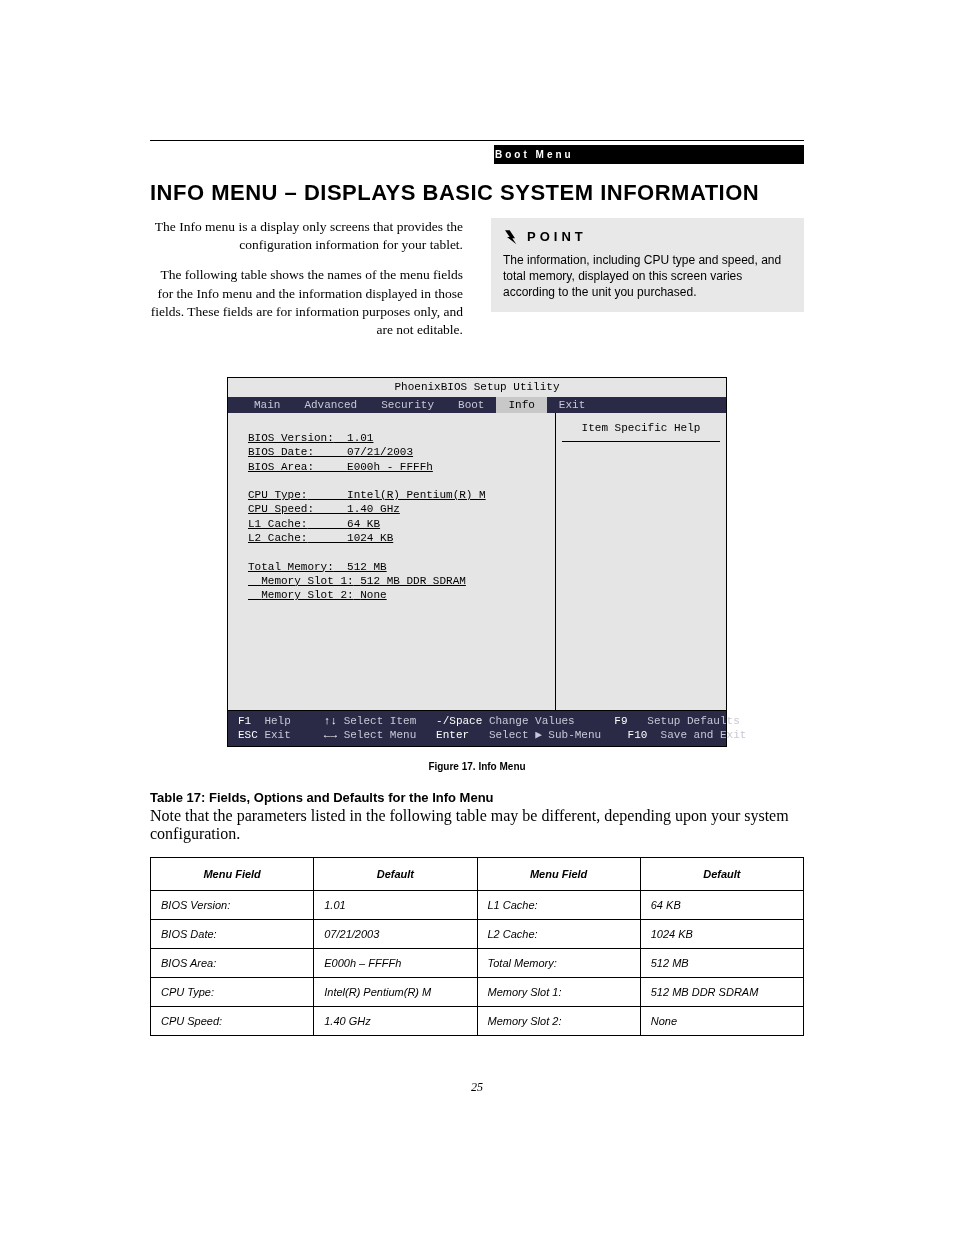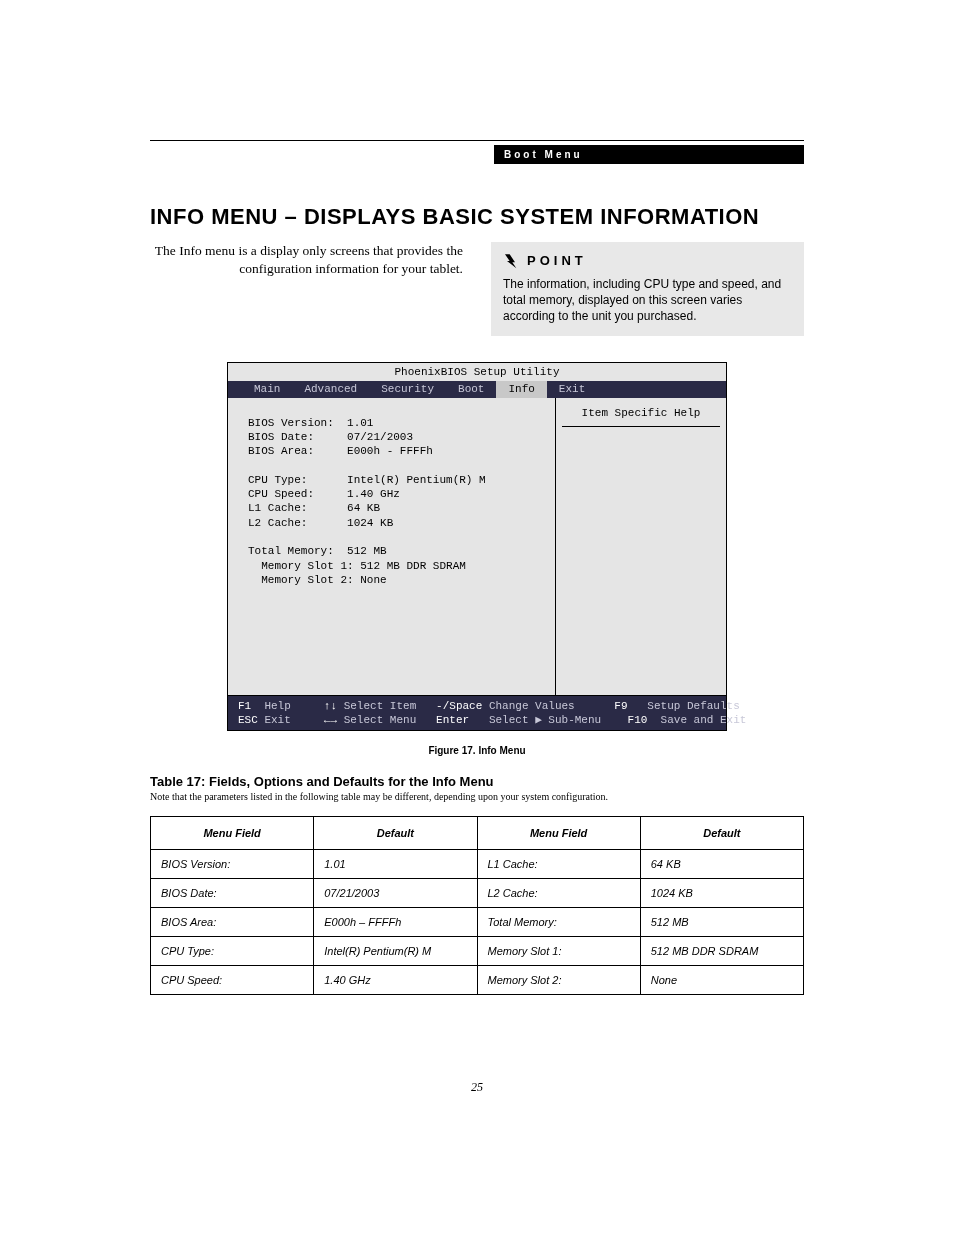--- a/index.html
+++ b/index.html
@@ -20,24 +20,24 @@
     border-top: 1px solid #000;
     margin-bottom: 4px;
   }
   .header-bar {
     background: #000;
     color: #fff;
     font-family: Arial, Helvetica, sans-serif;
     font-weight: bold;
     font-size: 10px;
     letter-spacing: 3px;
-    padding: 4px 10px;
+    padding: 4px 1px;
     width: 310px;
     margin-left: auto;
-    margin-bottom: 40px;
+    margin-bottom: 16px;
   }
   h1.page-title {
     font-family: Arial, Helvetica, sans-serif;
     font-weight: bold;
     font-size: 22px;
     letter-spacing: 0.5px;
     margin: 4px 0 12px 0;
   }
   .two-col {
     display: flex;
@@ -109,20 +109,21 @@
     height: 298px;
     background: #e5e5e5;
     border-bottom: 1px solid #000;
   }
   .bios-main {
     flex: 1;
     padding: 18px 8px 8px 20px;
     color: #000;
     border-right: 1px solid #000;
     white-space: pre;
+    text-decoration: underline;
   }
   .bios-help {
     width: 170px;
     text-align: center;
     padding: 8px 6px;
     color: #000;
   }
   .bios-help-title {
     border-bottom: 1px solid #000;
     padding-bottom: 6px;
@@ -142,21 +143,21 @@
     font-weight: bold;
     margin-bottom: 18px;
   }
   .tbl-title {
     font-family: Arial, Helvetica, sans-serif;
     font-weight: bold;
     font-size: 13px;
     margin-bottom: 2px;
   }
   .tbl-note {
-    font-size: 10px;
+    font-size: 16px;
     margin: 0 0 14px 0;
   }
   table.info-table {
     border-collapse: collapse;
     width: 100%;
     font-family: Arial, Helvetica, sans-serif;
     font-size: 11px;
   }
   table.info-table th, table.info-table td {
     border: 1px solid #000;
@@ -188,20 +189,21 @@
 <div class="page">
 
   <div class="top-rule"></div>
   <div class="header-bar">Boot Menu</div>
 
   <h1 class="page-title">INFO MENU – DISPLAYS BASIC SYSTEM INFORMATION</h1>
 
   <div class="two-col">
     <div class="left">
       <p>The Info menu is a display only screens that provides the configuration information for your tablet.</p>
+      <p>The following table shows the names of the menu fields for the Info menu and the information displayed in those fields. These fields are for information purposes only, and are not editable.</p>
     </div>
     <div class="right">
       <div class="point-box">
         <div class="point-head">
           <span class="point-icon">
             <svg viewBox="0 0 24 24" width="16" height="16">
                 <path d="M3 2 L10 2 L18 14 L14 14 L20 23 L6 12 L10 12 Z" fill="#000"></path>
               </svg>
           </span>
           <span>POINT</span>

